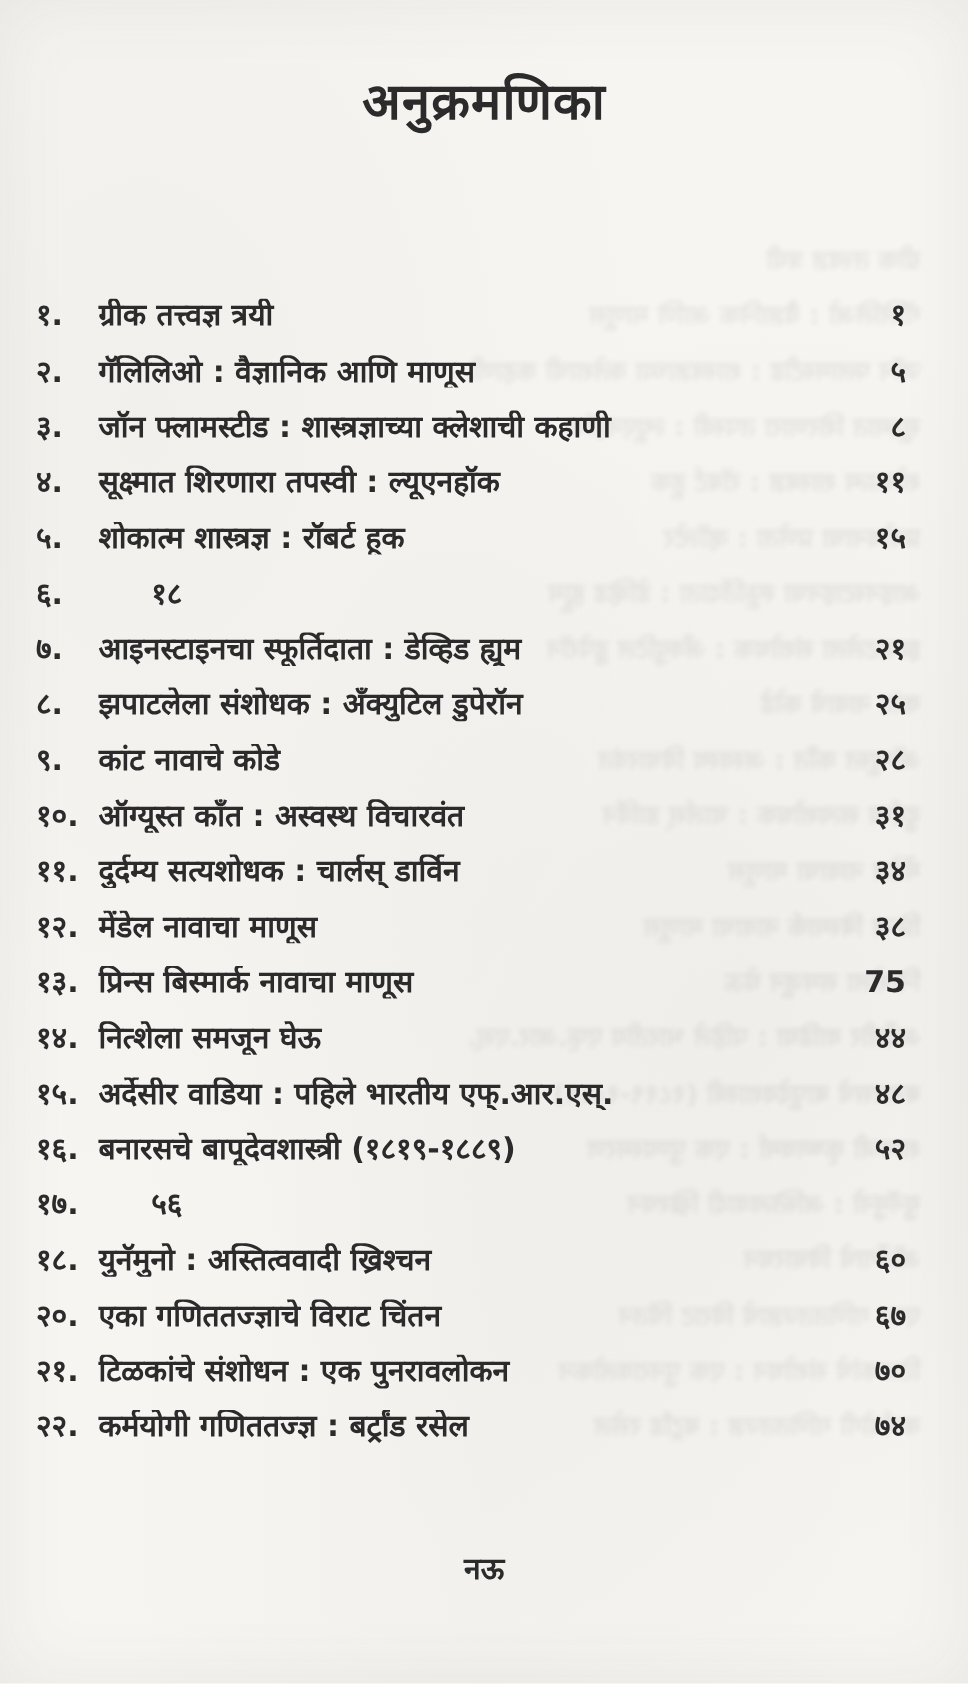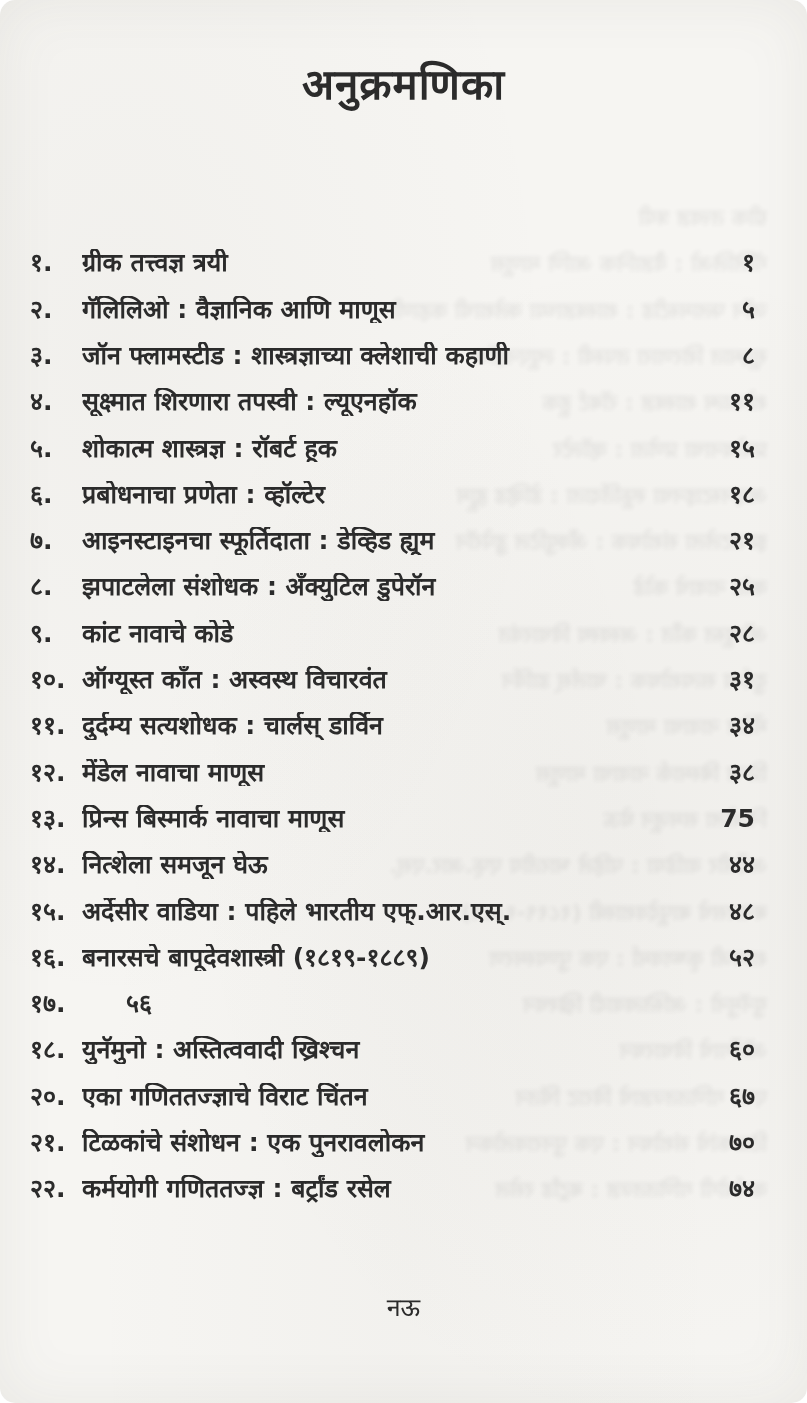--- a/index.html
+++ b/index.html
@@ -16,21 +16,20 @@
     width: 807px;
     height: 1403px;
     background:
       radial-gradient(ellipse at 15% 25%, rgba(120,115,105,0.04), transparent 45%),
       radial-gradient(ellipse at 80% 60%, rgba(120,115,105,0.05), transparent 50%),
       radial-gradient(ellipse at 50% 90%, rgba(120,115,105,0.03), transparent 55%),
       var(--paper);
     color: var(--ink);
     overflow: hidden;
     box-shadow: inset 0 0 60px rgba(90,85,75,0.08);
-    border-radius: 15px;
   }
   .book-title {
     padding-top: 54px;
     text-align: center;
     font-size: 42px;
     font-weight: bold;
     letter-spacing: 1px;
     color: var(--ink);
   }
   .toc {
@@ -61,21 +60,21 @@
     width: 70px;
     text-align: right;
   }
   .page-footer {
     position: absolute;
     top: 1289px;
     left: 0;
     width: 100%;
     text-align: center;
     font-size: 25px;
-    font-weight: normal;
+    font-weight: bold;
   }
   
   .ghost {
     position: absolute;
     top: 195px;
     left: 120px;
     right: 40px;
     transform: scaleX(-1);
     filter: blur(2px);
     opacity: 0.075;
@@ -137,21 +136,20 @@
         <span class="entry-title">सूक्ष्मात शिरणारा तपस्वी : ल्यूएनहॉक</span>
         <span class="pg">११</span>
       </div>
       <div class="row">
         <span class="num">५.</span>
         <span class="entry-title">शोकात्म शास्त्रज्ञ : रॉबर्ट हूक</span>
         <span class="pg">१५</span>
       </div>
       <div class="row">
         <span class="num">६.</span>
-        <span class="entry-title">प्रबोधनाचा प्रणेता : व्हॉल्टेर</span>
         <span class="pg">१८</span>
       </div>
       <div class="row">
         <span class="num">७.</span>
         <span class="entry-title">आइनस्टाइनचा स्फूर्तिदाता : डेव्हिड ह्यूम</span>
         <span class="pg">२१</span>
       </div>
       <div class="row">
         <span class="num">८.</span>
         <span class="entry-title">झपाटलेला संशोधक : अँक्युटिल डुपेरॉन</span>

